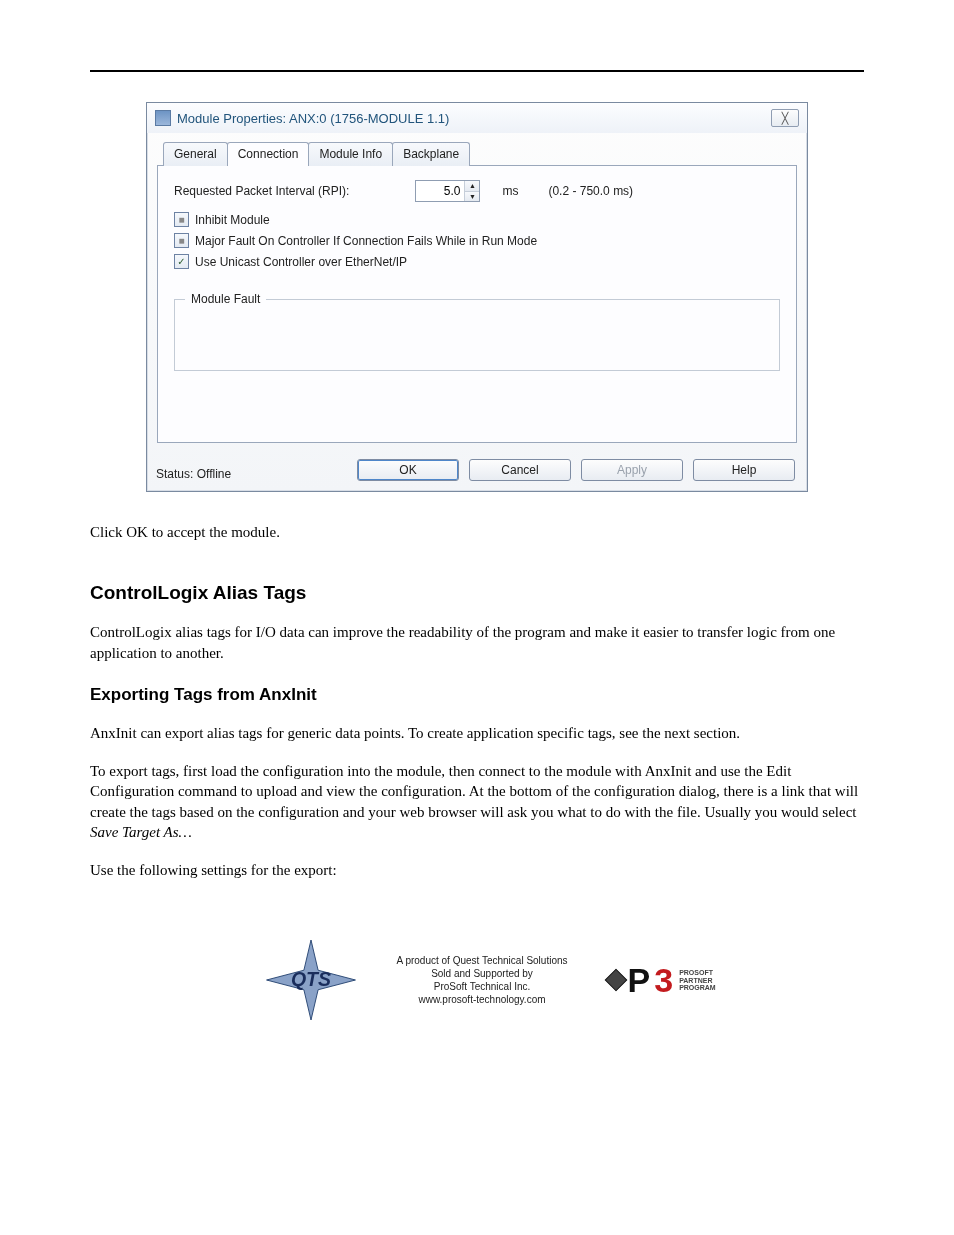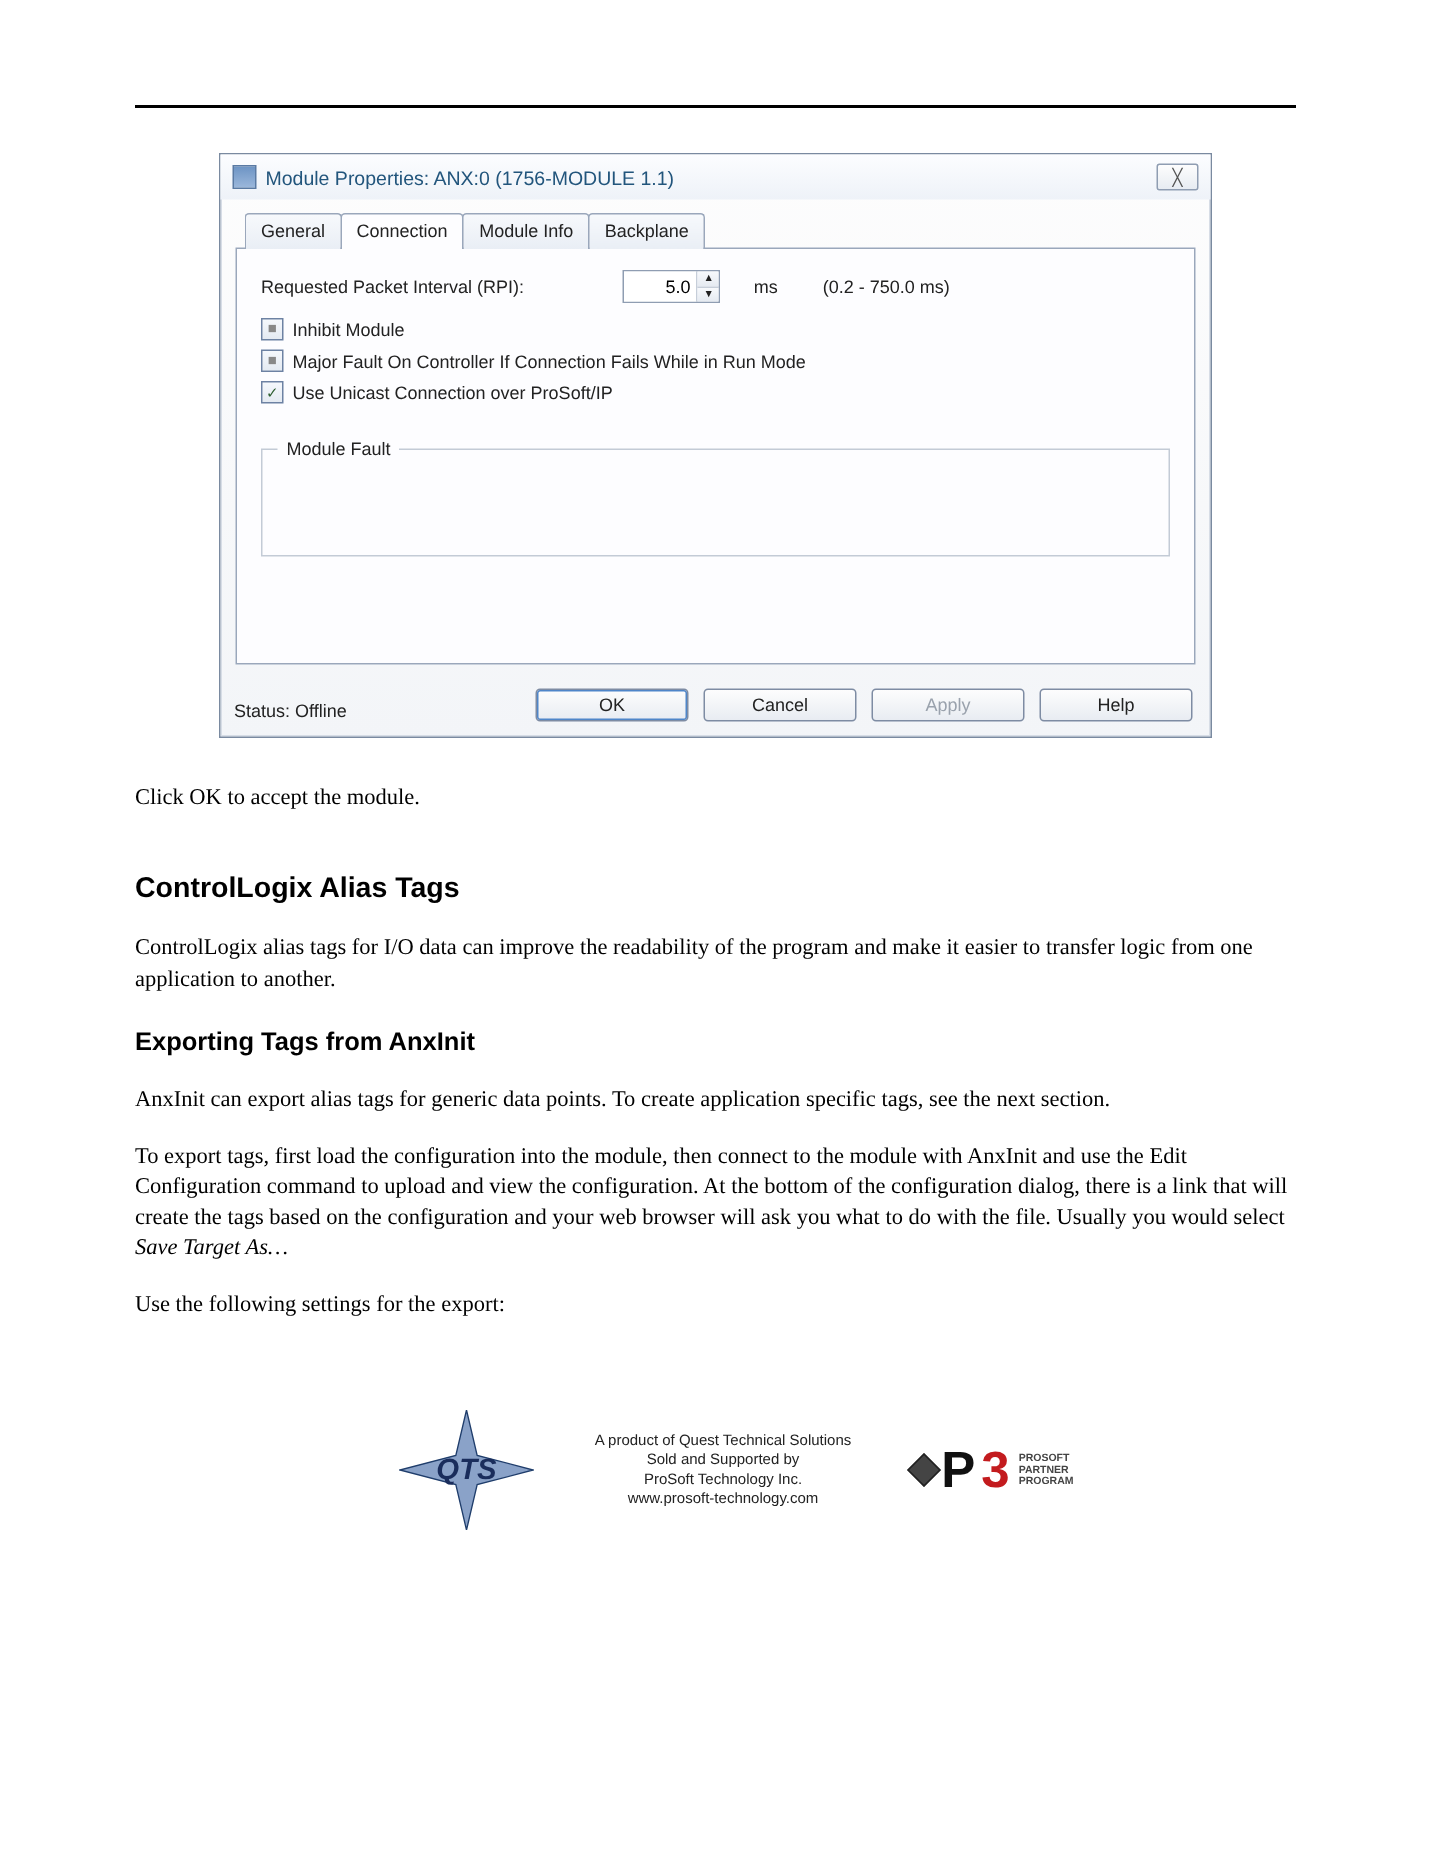--- a/index.html
+++ b/index.html
@@ -181,21 +181,21 @@
         <div class="chk-row">
           <span class="chk tristate">■</span>
           <span>Inhibit Module</span>
         </div>
         <div class="chk-row">
           <span class="chk tristate">■</span>
           <span>Major Fault On Controller If Connection Fails While in Run Mode</span>
         </div>
         <div class="chk-row">
           <span class="chk">✓</span>
-          <span>Use Unicast Connection over ProSoft/IP</span>
+          <span>Use Unicast Controller over EtherNet/IP</span>
         </div>
 
         <div class="groupbox">
           <span class="groupbox-legend">Module Fault</span>
         </div>
       </div>
     </div>
 
     <div class="btn-strip">
       <span class="status-text">Status:  Offline</span>
@@ -225,21 +225,21 @@
         <svg viewBox="0 0 100 90">
           <polygon points="50,0 58,34 100,45 58,56 50,90 42,56 0,45 42,34" fill="#8aa2c8" stroke="#1f3d6b" stroke-width="1"></polygon>
           <text x="50" y="52" text-anchor="middle" font-family="Arial" font-size="22" font-weight="900" font-style="italic" fill="#1a2d5c">QTS</text>
         </svg>
       </div>
     </div>
 
     <div class="footer-lines">
       <div>A product of Quest Technical Solutions</div>
       <div>Sold and Supported by</div>
-      <div>ProSoft Technology Inc.</div>
+      <div>ProSoft Technical Inc.</div>
       <div>www.prosoft-technology.com</div>
     </div>
 
     <div class="p3-logo">
       <div class="p3-mark">
         <span class="p3-diamond"></span>
         <span class="p3-p">P</span>
           <span class="p3-3">3</span>
         <div class="p3-right">
           <div>PROSOFT</div>

